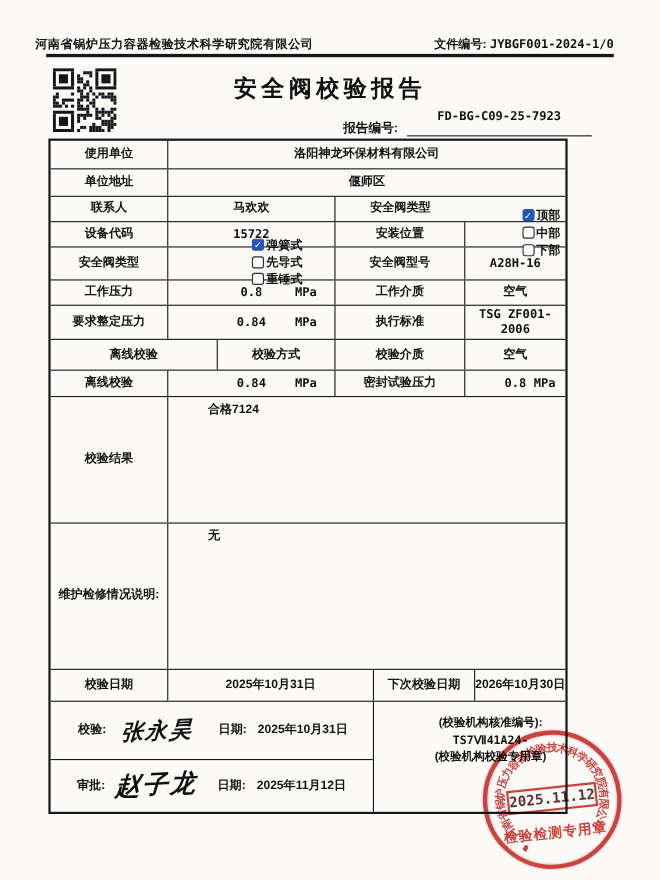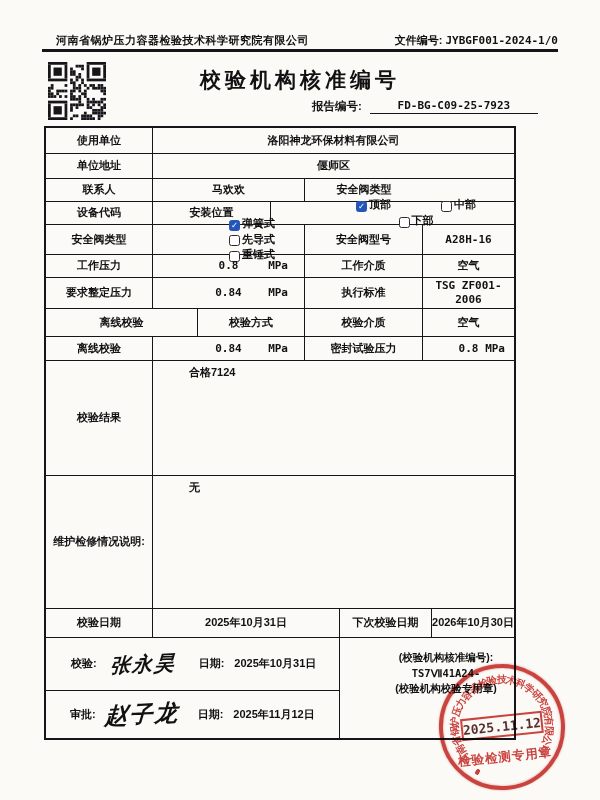--- a/index.html
+++ b/index.html
@@ -8,33 +8,33 @@
     font-family:"Liberation Sans","DejaVu Sans",sans-serif;
     -webkit-font-smoothing:antialiased;
   }
   .page{
     position:relative;width:600px;height:800px;background:#fbfaf7;
     overflow:hidden;color:#111;
   }
   .mono{font-family:"DejaVu Sans Mono","Liberation Mono",monospace;font-weight:bold;}
 
   
-  .hdr-company{position:absolute;left:56px;top:33px;font-size:11px;font-weight:bold;letter-spacing:.5px;}
+  .hdr-company{position:absolute;left:32px;top:33px;font-size:11px;font-weight:bold;letter-spacing:.5px;}
   .hdr-doc{position:absolute;right:42px;top:33px;font-size:11px;font-weight:bold;}
   .hdr-doc .mono{font-size:11px;}
   .hdr-rule{position:absolute;left:42px;top:49px;width:516px;height:2.5px;background:#15151a;}
 
   .qr{position:absolute;left:48px;top:62px;width:58px;height:58px;}
 
   .title{position:absolute;left:0;top:66px;width:600px;text-align:center;
     font-size:21px;font-weight:bold;letter-spacing:4px;}
 
   .report-line{position:absolute;left:312px;top:99px;display:flex;align-items:flex-end;gap:8px;font-size:11.5px;font-weight:bold;}
   .report-num{display:inline-block;width:168px;text-align:center;border-bottom:1.5px solid #15151a;
-    padding-bottom:1px;font-size:11px;}
+    padding-bottom:11px;font-size:11px;}
 
   
   .tbl{position:absolute;left:44px;top:126px;width:472px;border:2px solid #15151a;background:transparent;box-sizing:border-box;}
   .row{display:flex;border-bottom:1.3px solid #15151a;box-sizing:border-box;}
   .row:last-child{border-bottom:none;}
   .cell{display:flex;align-items:center;justify-content:center;box-sizing:border-box;
     border-right:1.3px solid #15151a;font-size:11px;font-weight:bold;text-align:center;
     position:relative;line-height:1.25;}
   .cell:last-child{border-right:none;}
   .c1{width:107px;}.c2{width:152px;}.c3{width:118px;}.c4{flex:1;}
@@ -42,21 +42,21 @@
   .sL{width:294px;}
   .span3{flex:1;}
   .tl{align-items:flex-start;justify-content:flex-start;padding:5px 8px;text-align:right;margin-left:28px;}
   .unitwrap{position:relative;width:100%;height:100%;display:flex;align-items:center;justify-content:center;}
   .unit{position:absolute;right:16px;top:50%;transform:translateY(-50%);}
   .unit.tight{right:9px;}
   .numv{font-family:"DejaVu Sans Mono","Liberation Mono",monospace;}
 
   
   .opts{display:flex;flex-wrap:wrap;align-items:center;justify-content:center;gap:2px 3px;padding:2px 4px;}
-  .opt{display:flex;align-items:flex-end;gap:2px;padding-left:47px;}
+  .opt{display:flex;align-items:flex-start;gap:2px;padding-left:47px;}
   .cb{width:11px;height:11px;border:1.6px solid #2a2a30;border-radius:2.5px;background:#fff;
       display:inline-flex;align-items:center;justify-content:center;box-sizing:border-box;flex:0 0 auto;}
   .cb.on{background:#2456b8;border-color:#2456b8;}
   .cb.on::after{content:"✓";color:#fff;font-size:8.5px;font-weight:bold;line-height:1;}
 
   
   .sigcell{justify-content:flex-start;padding-left:24px;gap:0;}
   .sig-label{font-size:11px;font-weight:bold;}
   .sig-name{display:inline-block;width:92px;text-align:center;font-size:20px;font-weight:bold;
     font-style:italic;letter-spacing:2px;transform:rotate(-3deg) skewX(-6deg);white-space:nowrap;
@@ -226,21 +226,21 @@
       <rect x="14" y="1" width="1" height="5" fill="#15151a"></rect>
       <rect x="20" y="1" width="1" height="5" fill="#15151a"></rect>
       <rect x="16" y="2" width="3" height="3" fill="#15151a"></rect>
       <rect x="0" y="14" width="7" height="1" fill="#15151a"></rect>
       <rect x="0" y="20" width="7" height="1" fill="#15151a"></rect>
       <rect x="0" y="15" width="1" height="5" fill="#15151a"></rect>
       <rect x="6" y="15" width="1" height="5" fill="#15151a"></rect>
       <rect x="2" y="16" width="3" height="3" fill="#15151a"></rect>
     </svg>
 
-  <div class="title">校验机构核准编号</div>
+  <div class="title">安全阀校验报告</div>
 
   <div class="report-line">
     <span>报告编号:</span>
     <span class="report-num mono">FD-BG-C09-25-7923</span>
   </div>
 
   <div class="tbl">
 
     <div class="row" style="height:26px">
       <div class="cell c1">使用单位</div>
@@ -253,20 +253,21 @@
     </div>
 
     <div class="row" style="height:23px">
       <div class="cell c1">联系人</div>
       <div class="cell c2">马欢欢</div>
       <div class="cell c3">安全阀类型</div>
     </div>
 
     <div class="row" style="height:23px">
       <div class="cell c1">设备代码</div>
+      <div class="cell c2 numv">15722</div>
       <div class="cell c3">安装位置</div>
       <div class="cell c4">
         <div class="opts">
           <span class="opt">
               <span class="cb on"></span>
               <span>顶部</span>
             </span>
           <span class="opt">
               <span class="cb"></span>
               <span>中部</span>

